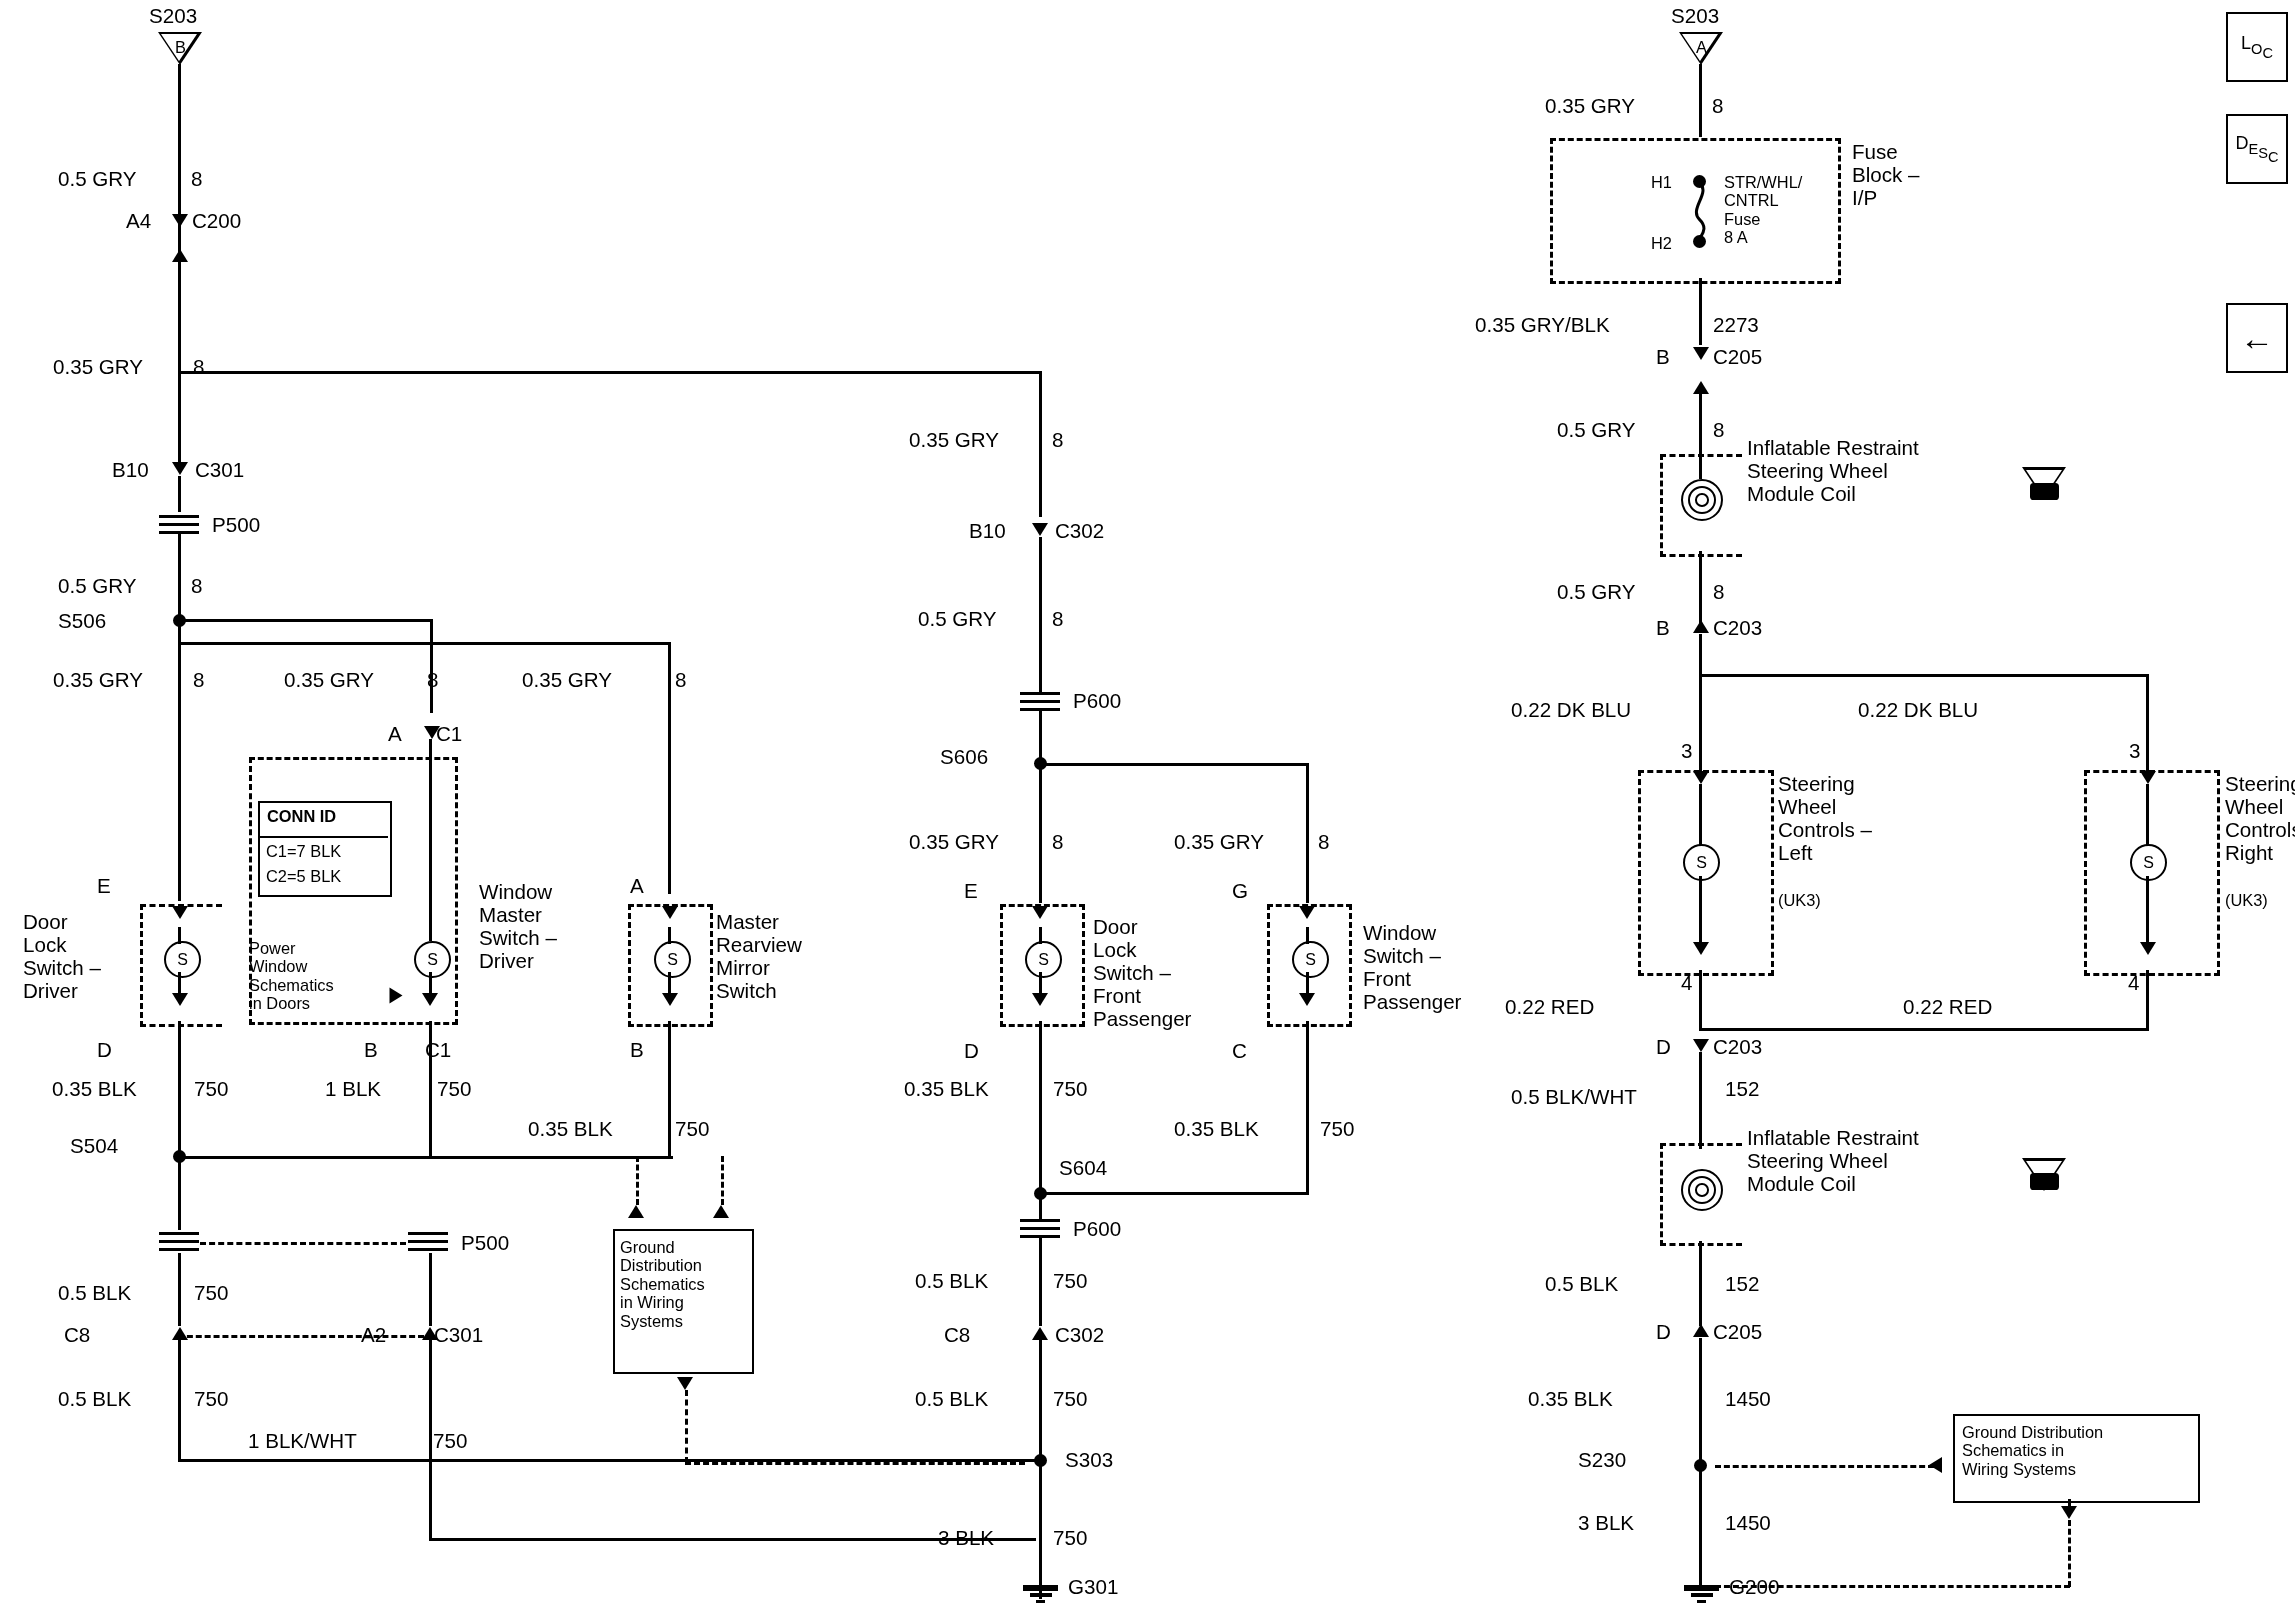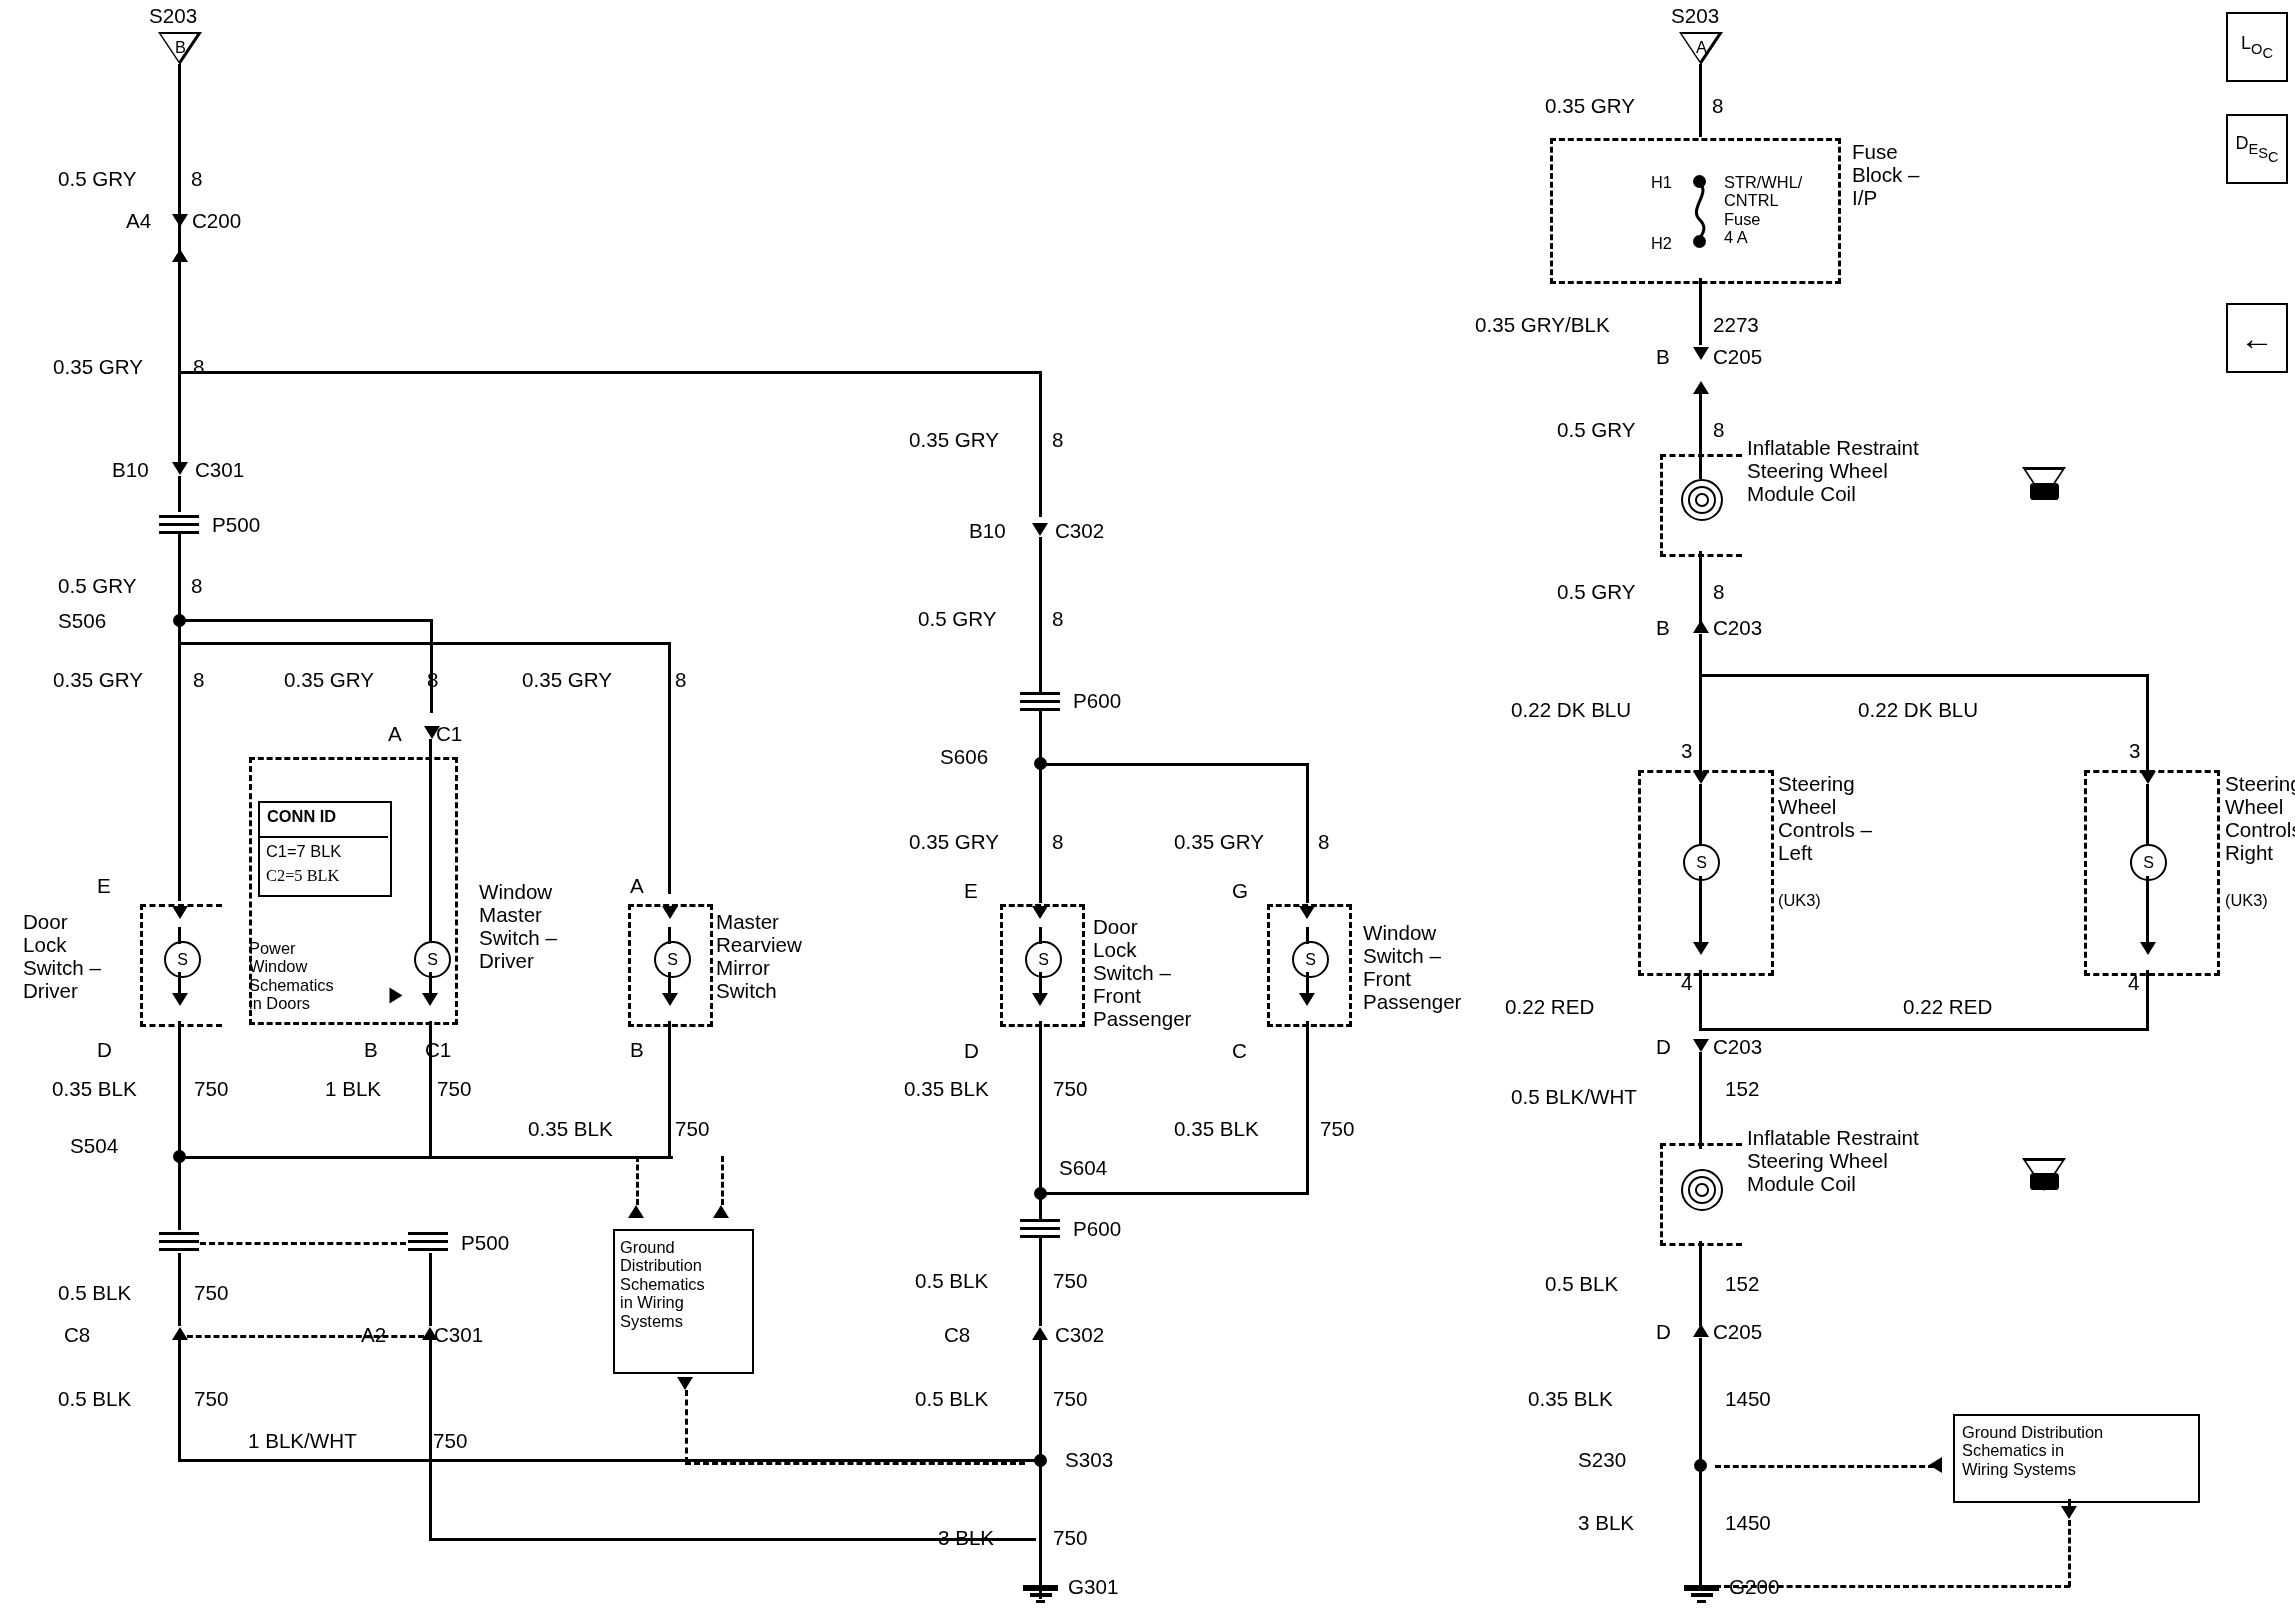--- a/index.html
+++ b/index.html
@@ -89,21 +89,21 @@
   <div class="lbl" style="left:675px;top:668px;">8</div>
 
   <div class="lbl" style="left:388px;top:722px;">A</div>
   <div class="lbl" style="left:436px;top:722px;">C1</div>
   <div class="arrowdown" style="left:424px;top:726px;"></div>
 
   <div class="solidbox" style="left:258px;top:801px;width:130px;height:92px;"></div>
   <div class="lbl sm" style="left:267px;top:807px;font-weight:bold;">CONN ID</div>
   <div class="hline" style="left:258px;top:836px;width:130px;height:2.4px;"></div>
   <div class="lbl sm" style="left:266px;top:842px;">C1=7 BLK</div>
-  <div class="lbl sm" style="left:266px;top:867px;font-family:Liberation Serif, serif;">C2=5 BLK</div>
+  <div class="lbl sm" style="left:266px;top:867px;">C2=5 BLK</div>
 
   <div class="dashbox" style="left:249px;top:757px;width:203px;height:262px;"></div>
   <div class="lbl sm" style="left:249px;top:895px;margin-top:44px;">Power
 Window
 Schematics
 in Doors</div>
   <div class="arrowdown" style="left:388px;top:989px;transform:rotate(-90deg);"></div>
 
   <div class="dashboxL" style="left:140px;top:904px;width:79px;height:117px;"></div>
   <div class="lbl" style="left:97px;top:874px;">E</div>
@@ -319,21 +319,21 @@
   <div class="lbl sm" style="left:1651px;top:173px;">H1</div>
   <div class="lbl sm" style="left:1651px;top:234px;text-align:right;">H2</div>
   <div class="dot" style="left:1693px;top:175px;"></div>
   <div class="dot" style="left:1693px;top:235px;"></div>
   <svg style="position:absolute;left:1691px;top:182px;width:24px;height:58px;" viewBox="0 0 40 96" width="24" height="58">
     <path d="M14 0 C 34 18, -4 44, 14 62 C 30 78, 16 88, 14 96" stroke="#000" stroke-width="5" fill="none"></path>
   </svg>
   <div class="lbl sm" style="left:1724px;top:173px;">STR/WHL/
 CNTRL
 Fuse
-4 A</div>
+8 A</div>
   <div class="vline" style="left:1699px;top:278px;height:67px;"></div>
   <div class="lbl" style="left:1475px;top:313px;">0.35 GRY/BLK</div>
   <div class="lbl" style="left:1713px;top:313px;">2273</div>
 
   <div class="lbl" style="left:1656px;top:345px;">B</div>
   <div class="lbl" style="left:1713px;top:345px;">C205</div>
   <div class="arrowdown" style="left:1693px;top:347px;"></div>
   <div class="arrowup" style="left:1693px;top:381px;"></div>
   <div class="vline" style="left:1699px;top:394px;height:85px;"></div>
   <div class="lbl" style="left:1557px;top:418px;">0.5 GRY</div>

